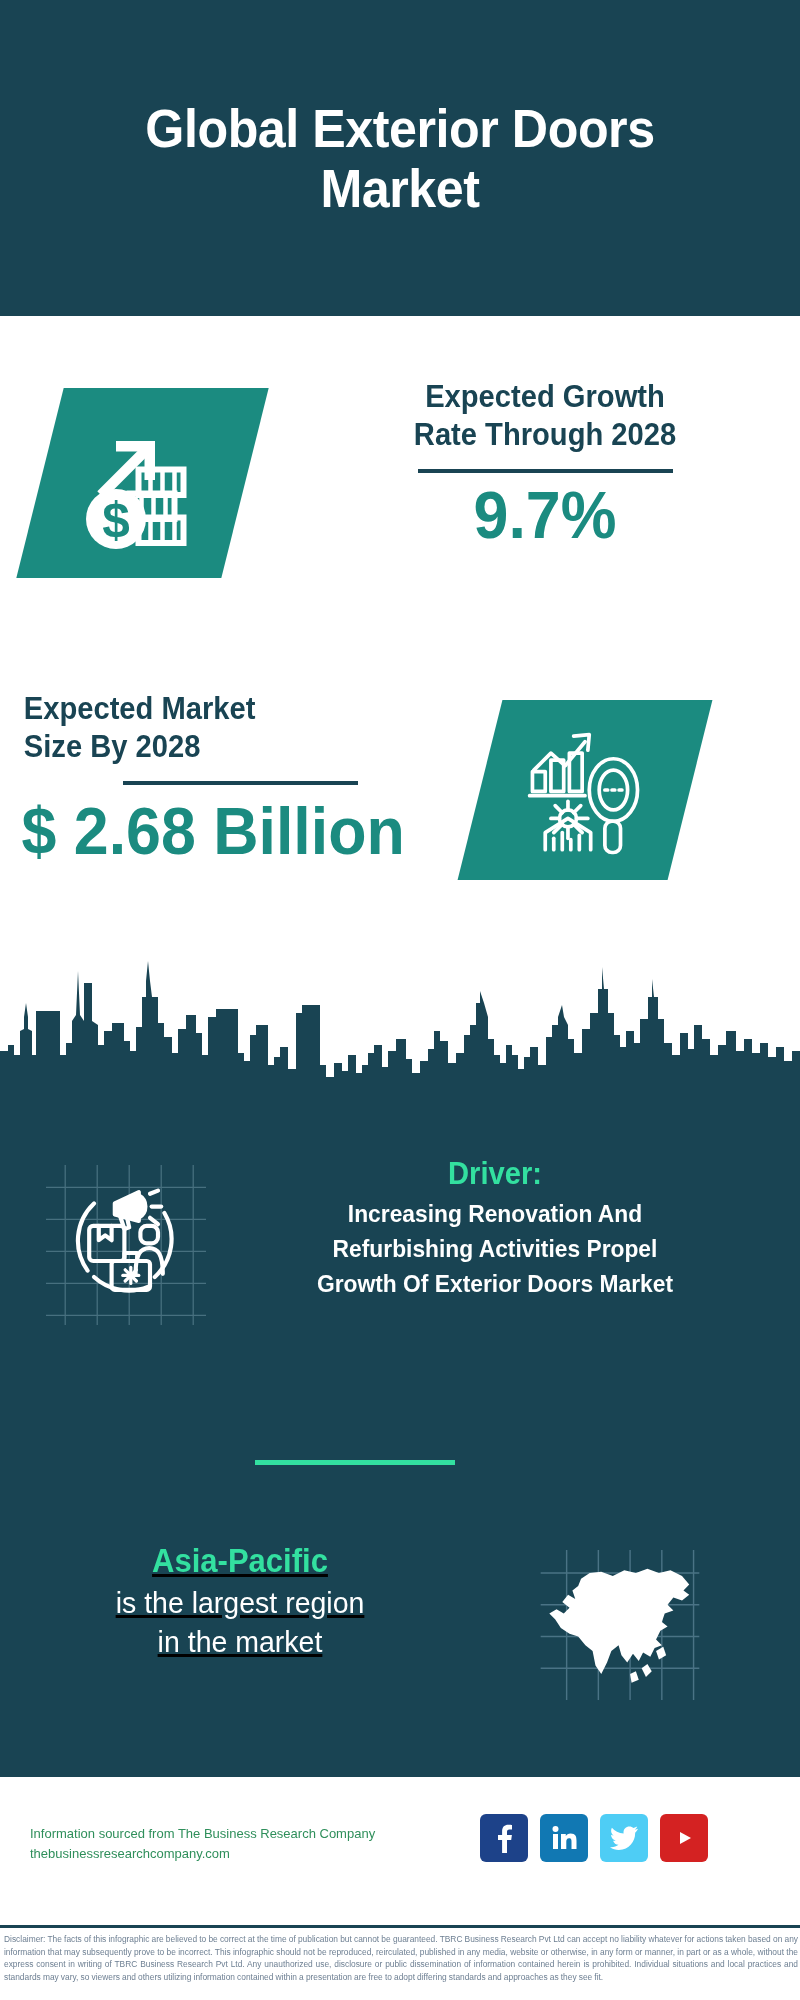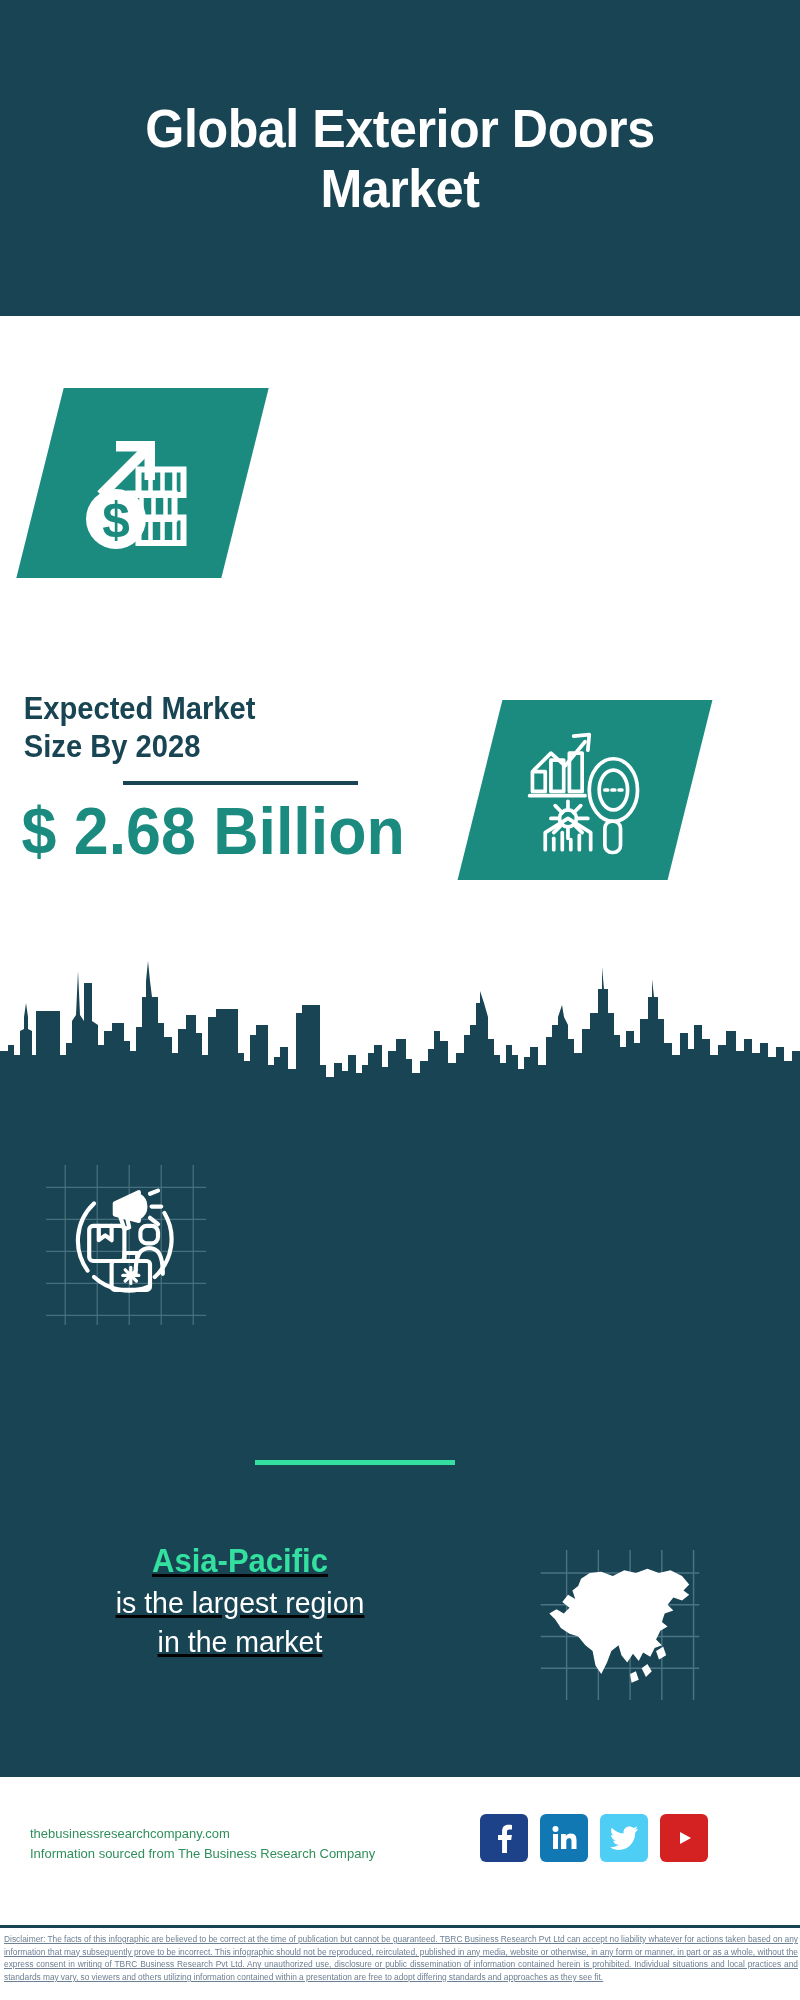--- a/index.html
+++ b/index.html
@@ -137,21 +137,21 @@
   .sb-fb { background:#1d4289; }
   .sb-li { background:#1178b3; }
   .sb-tw { background:#4ecdf5; }
   .sb-yt { background:#d42222; }
 
   .footer-rule { position:absolute; left:0; top:1925px; width:800px; height:3px; background:#194453; }
 
   .disclaimer {
     position:absolute; left:4px; top:1933px; width:794px;
     color:#6d7f92; font-size:8.4px; line-height:1.5;
-    text-align:justify; word-spacing:-0.2px;text-decoration:underline;
+    text-align:justify; word-spacing:-0.2px;
   }
 </style>
 </head>
 <body>
 
 <div class="page">
 
   <div class="header">
     <div class="header-title">Global Exterior Doors Market</div>
   </div>
@@ -174,20 +174,26 @@
           <line x1="65" y1="57" x2="65" y2="74" stroke="#fff" stroke-width="3"></line>
           <rect x="47" y="73" width="30" height="17" fill="none" stroke="#fff" stroke-width="4"></rect>
           <line x1="55" y1="73" x2="55" y2="90" stroke="#fff" stroke-width="3"></line>
           <line x1="63" y1="73" x2="63" y2="90" stroke="#fff" stroke-width="3"></line>
           <line x1="71" y1="73" x2="71" y2="90" stroke="#fff" stroke-width="3"></line>
 
           <circle cx="32" cy="74" r="20" fill="#fff"></circle>
           <text x="32" y="86" font-size="33" font-weight="bold" text-anchor="middle" fill="#1b8b80" font-family="Liberation Sans, sans-serif">$</text>
         </svg>
       </div>
+    </div>
+    <div class="growth-text-block">
+      <div class="lbl-dark">Expected Growth</div>
+      <div class="lbl-dark">Rate Through 2028</div>
+      <div class="rule-dark"></div>
+      <div class="big-teal">9.7%</div>
     </div>
   </div>
 
   <div class="sec-size">
     <div class="size-text-block">
       <div class="lbl-dark">Expected Market</div>
       <div class="lbl-dark">Size By 2028</div>
       <div class="rule-dark2"></div>
       <div class="big-teal">$ 2.68 Billion</div>
     </div>
@@ -276,20 +282,26 @@
           <rect x="41" y="60" width="24" height="18" rx="2"></rect>
           <path d="M49 60 L49 55 L57 55 L57 60"></path>
           <g stroke-width="2">
             <line x1="53" y1="64" x2="53" y2="74"></line>
             <line x1="48" y1="69" x2="58" y2="69"></line>
             <line x1="49.5" y1="65.5" x2="56.5" y2="72.5"></line>
             <line x1="56.5" y1="65.5" x2="49.5" y2="72.5"></line>
           </g>
         </g>
       </svg>
+    </div>
+    <div class="driver-text">
+      <div class="driver-head">Driver:</div>
+      <div class="driver-body">Increasing Renovation And</div>
+      <div class="driver-body">Refurbishing Activities Propel</div>
+      <div class="driver-body">Growth Of Exterior Doors Market</div>
     </div>
   </div>
 
   <div class="green-rule"></div>
 
   <div class="region-row">
     <div class="region-text">
       <div class="region-head">Asia-Pacific</div>
       <div class="region-sub">is the largest region</div>
       <div class="region-sub">in the market</div>
@@ -311,22 +323,22 @@
         <path fill="#ffffff" d="M70 82 L74 79 L77 84 L73 88 Z"></path>
         <path fill="#ffffff" d="M62 86 L66 84 L68 90 L63 92 Z"></path>
         <path fill="#ffffff" d="M80 70 L85 67 L87 73 L82 76 Z"></path>
       </svg>
     </div>
   </div>
 
   <div class="footer">
     <div class="footer-top-line"></div>
     <div class="footer-src">
+      <div>Information sourced from The Business Research Company</div>
       <div>thebusinessresearchcompany.com</div>
-      <div>Information sourced from The Business Research Company</div>
     </div>
     <div class="social-row">
       <div class="sbtn sb-fb">
         <svg width="26" height="30" viewBox="0 0 26 30">
             <path fill="#fff" d="M16 30 V17 h4.2 l0.7-5H16V8.8c0-1.4.4-2.4 2.5-2.4H21V1.9C20.5 1.8 19 1.7 17.3 1.7c-3.7 0-6.2 2.2-6.2 6.4V12H7v5h4.1v13z"></path>
           </svg>
       </div>
       <div class="sbtn sb-li">
         <svg width="28" height="28" viewBox="0 0 28 28">
             <rect x="3" y="10" width="5" height="15" fill="#fff"></rect>

